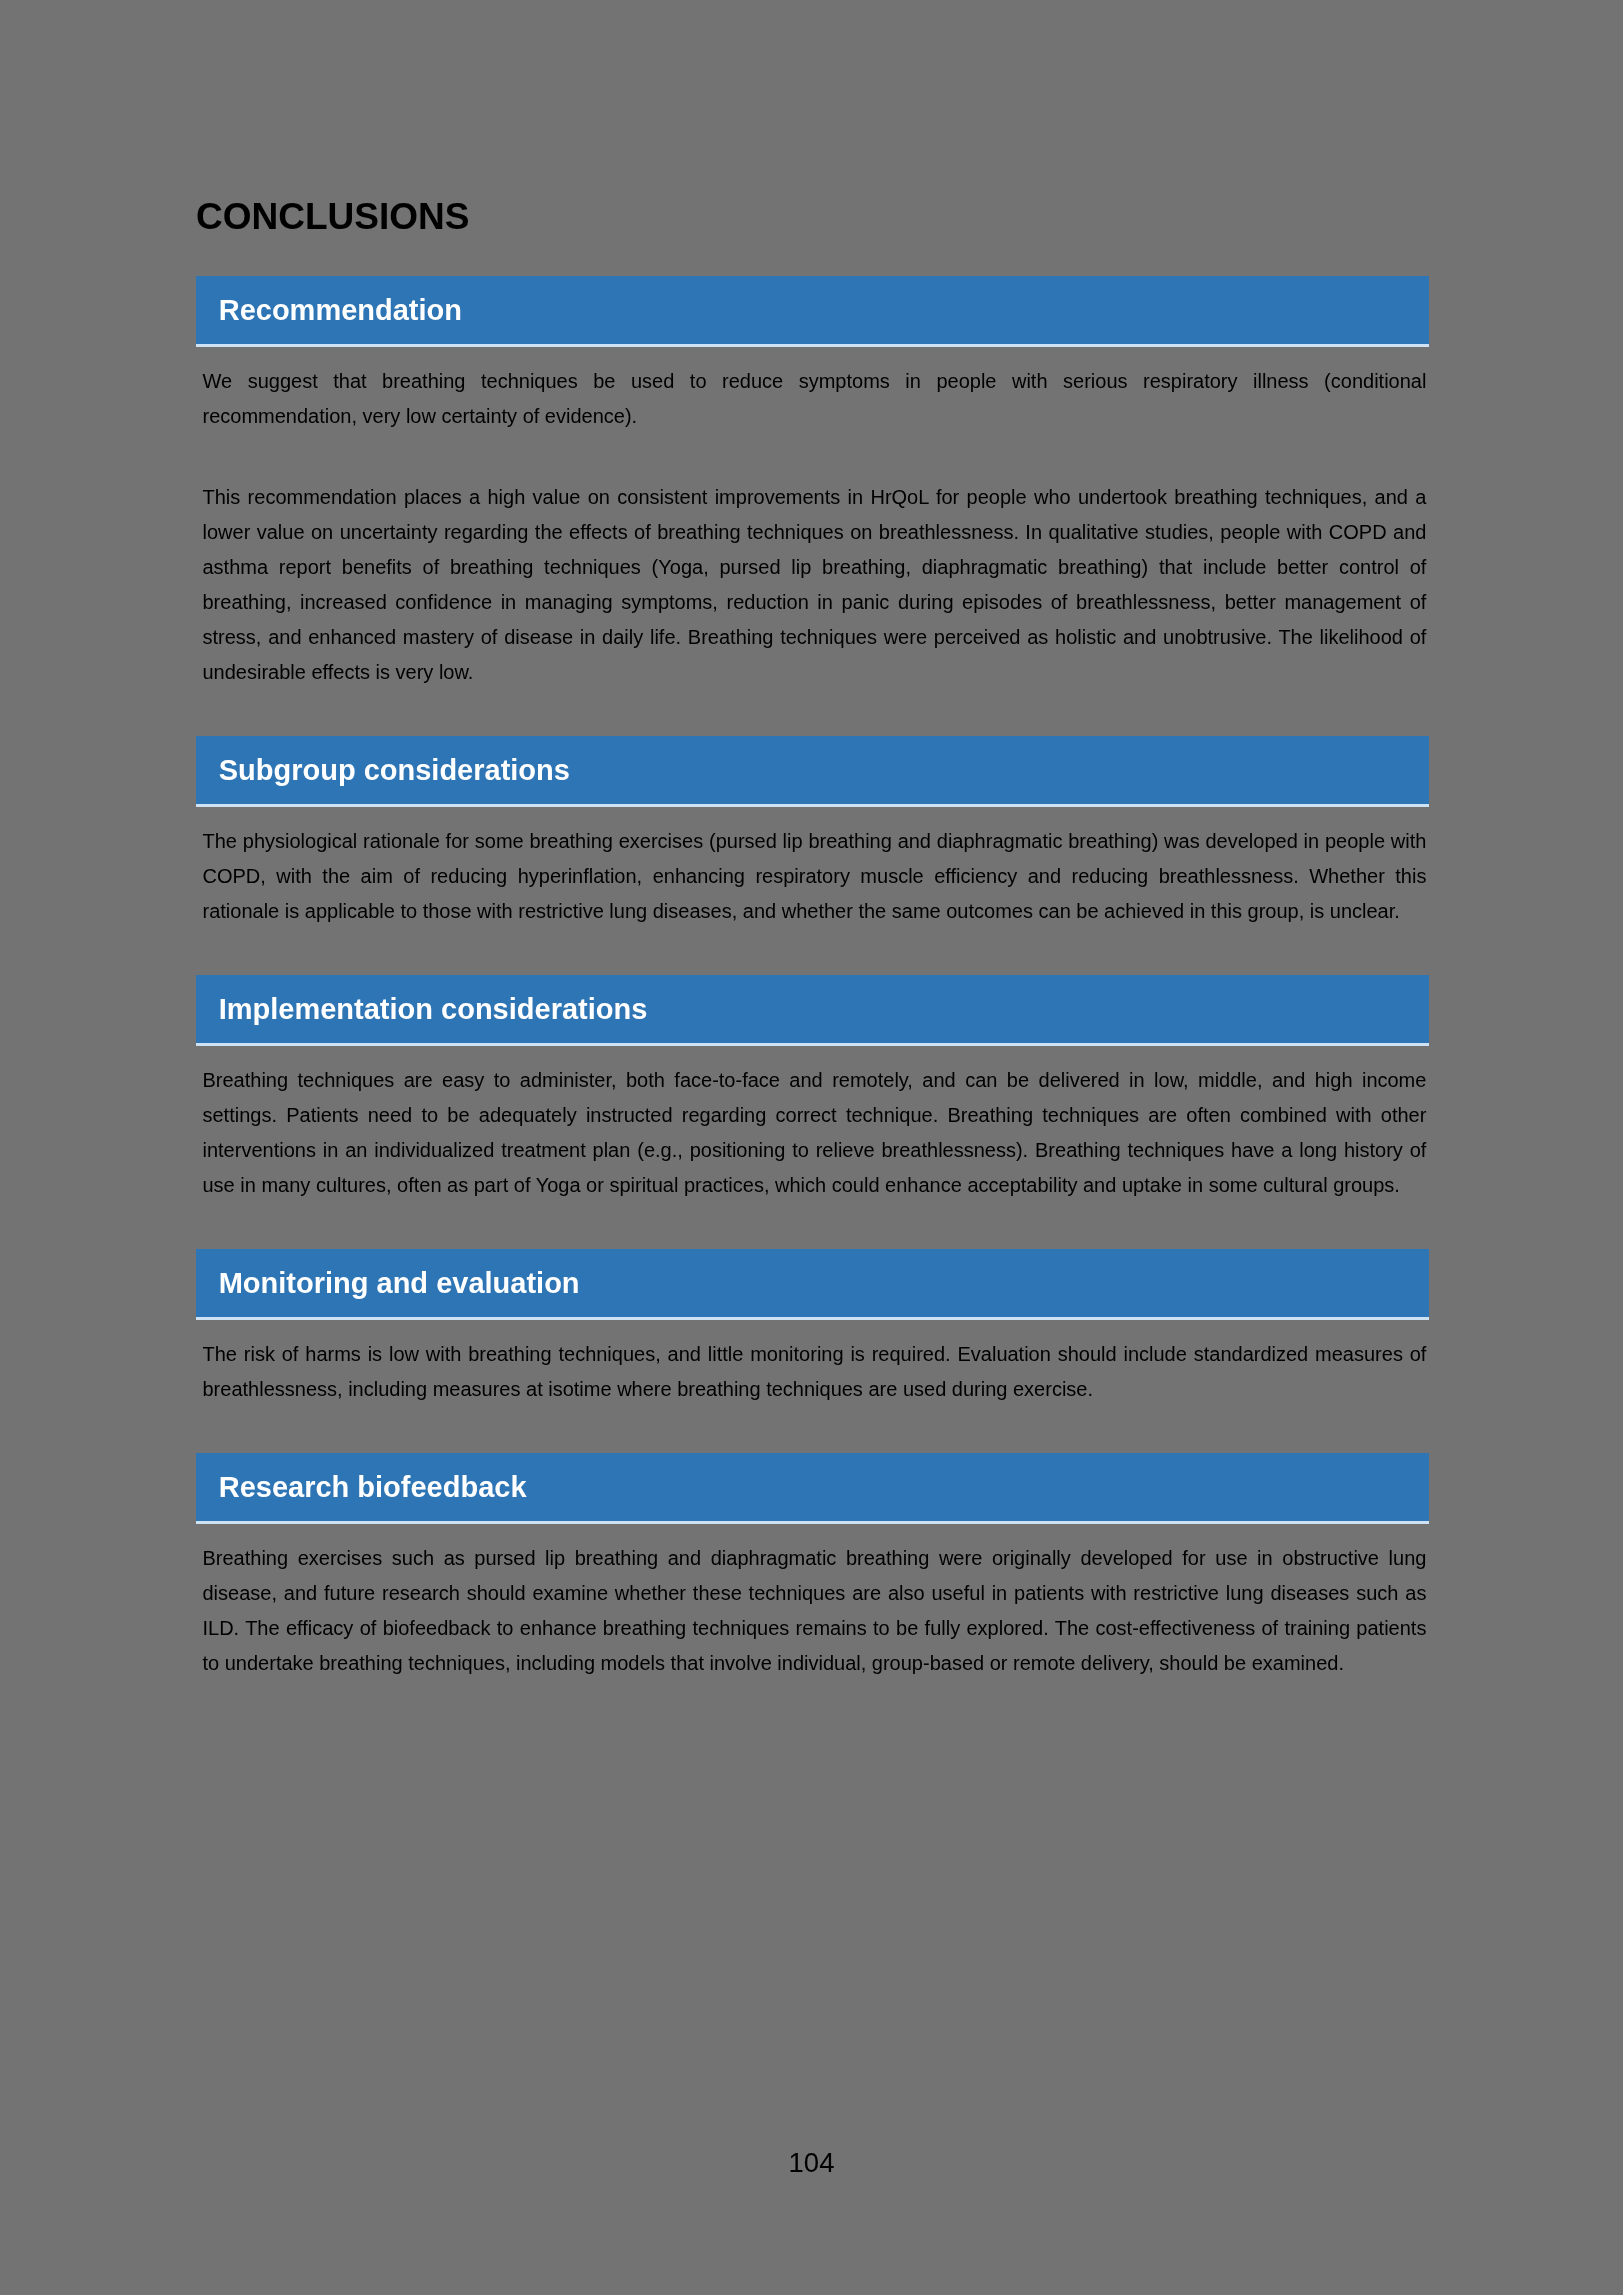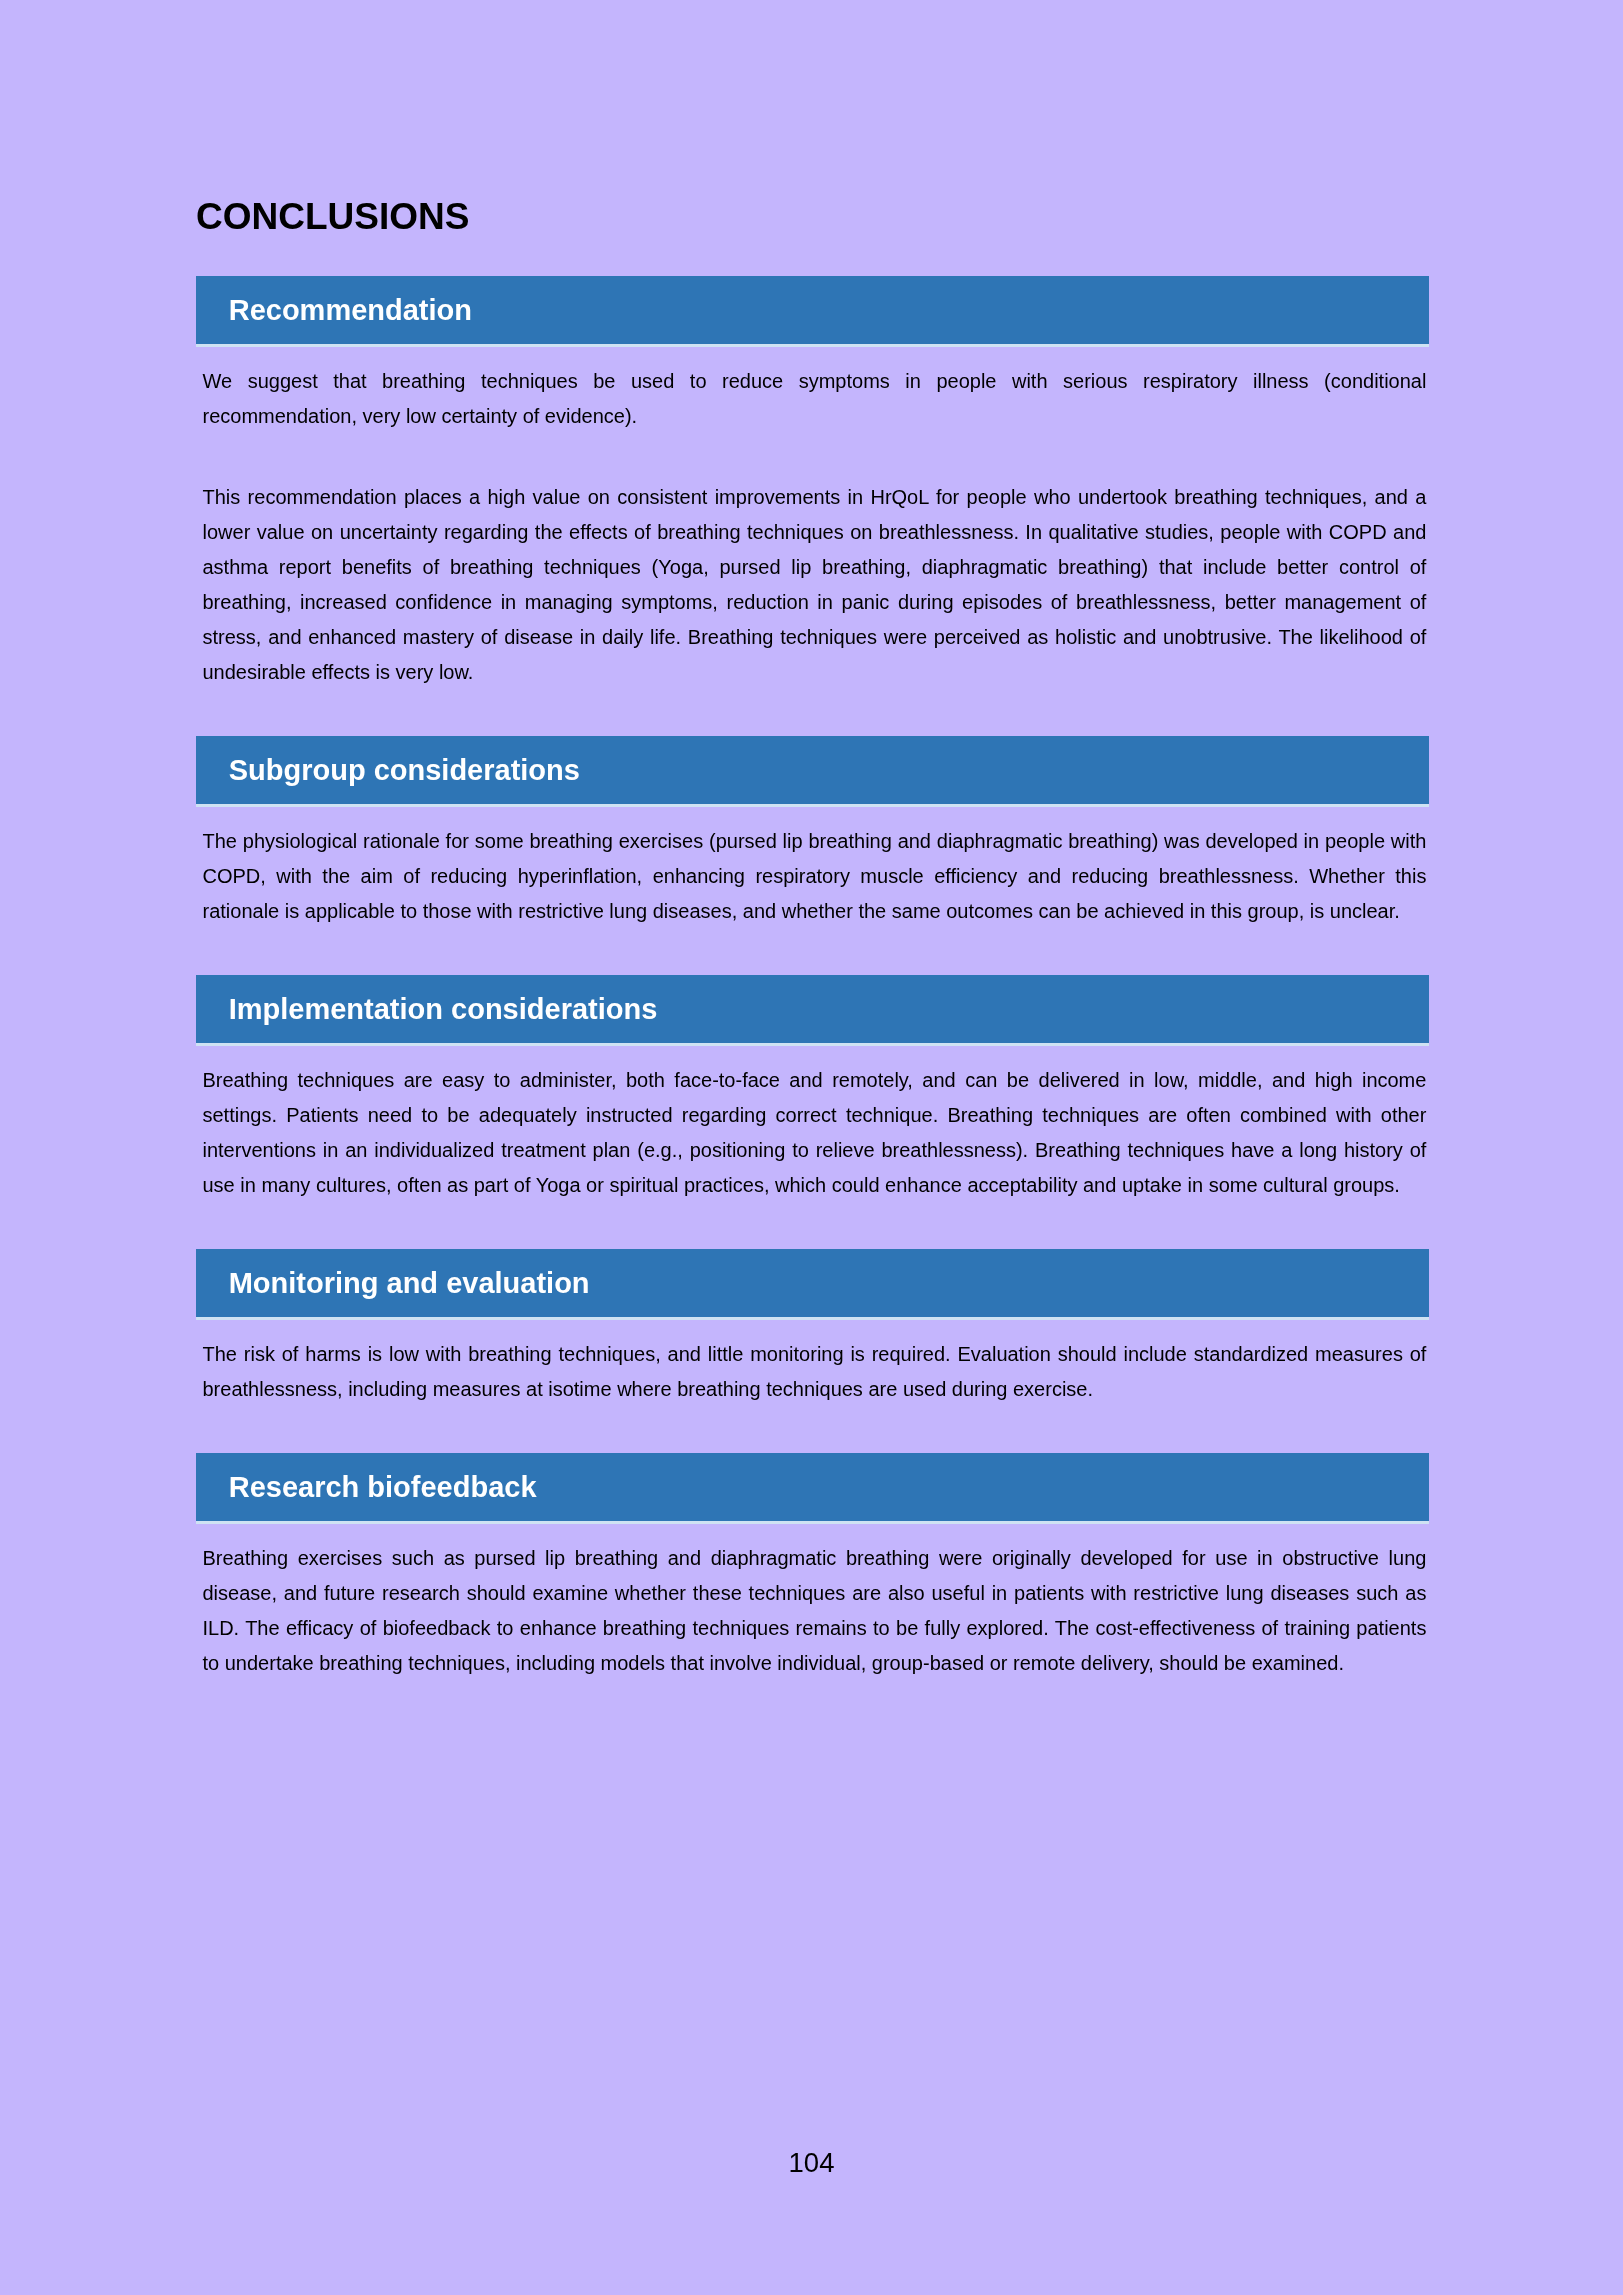--- a/index.html
+++ b/index.html
@@ -4,21 +4,21 @@
 <style>
   html, body {
     margin: 0;
     padding: 0;
     background: #ffffff;
   }
   .page {
     position: relative;
     width: 1623px;
     height: 2295px;
-    background: #c4b5fd;
+    background: #737373;
     font-family: "Liberation Sans", sans-serif;
     color: #000000;
     overflow: hidden;
   }
   .content {
     padding: 196px 194px 0 196px;
   }
   .doc-title {
     font-size: 37px;
     font-weight: bold;
@@ -35,21 +35,21 @@
   .section-bar {
     background: #2E75B5;
     height: 71px;
     display: flex;
     align-items: center;
     padding-left: 15.7px;
     border-bottom: 3.9px solid #cfe2f3;
     box-sizing: border-box;
   }
   .section-bar h2 {
-    margin: 17px;
+    margin: 7px;
     font-size: 29px;
     font-weight: bold;
     color: #ffffff;
   }
   .section-body {
     margin: 17px 0 0 0;
     padding: 0 2.6px 0 6.5px;
     font-size: 20px;
     line-height: 35px;
     text-align: justify;

